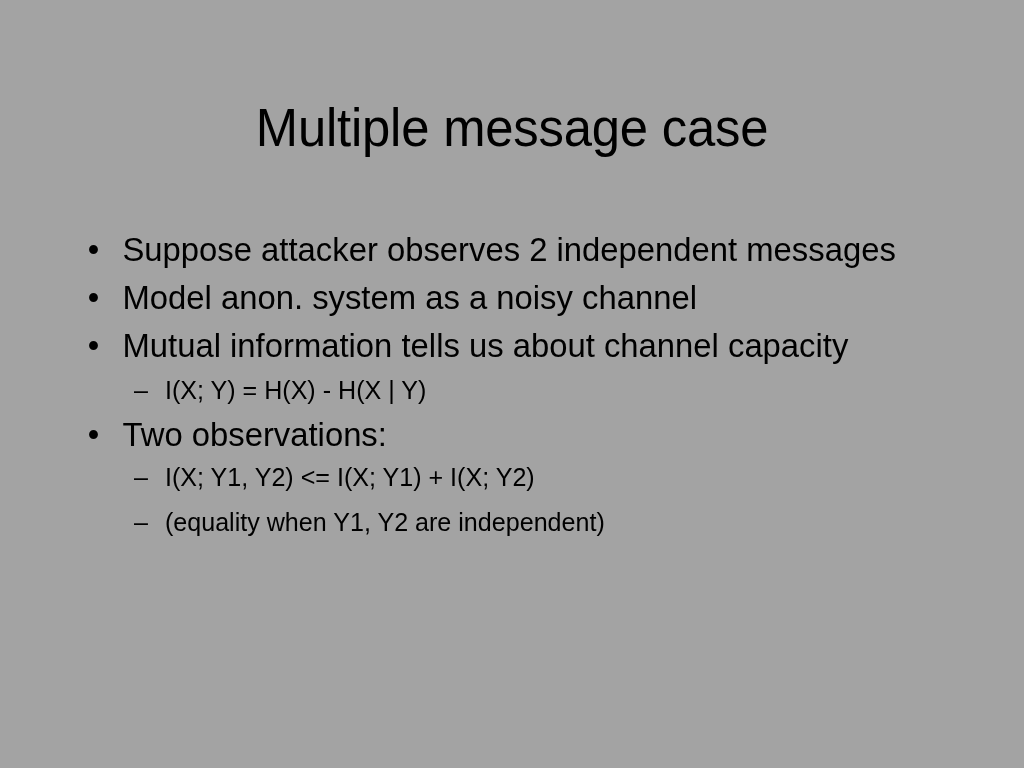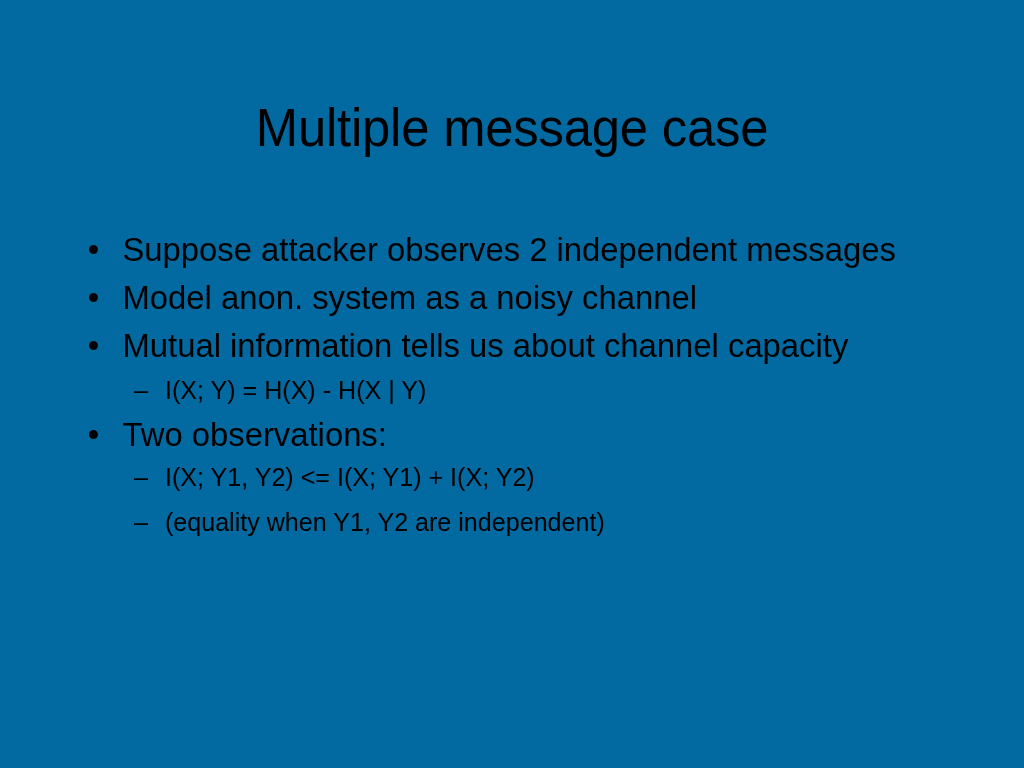--- a/index.html
+++ b/index.html
@@ -6,21 +6,21 @@
   html, body {
     margin: 0;
     padding: 0;
     background: #ffffff;
   }
 
   .slide {
     position: relative;
     width: 1024px;
     height: 768px;
-    background: #0369a1;
+    background: #a3a3a3;
     overflow: hidden;
     font-family: "Liberation Sans", "DejaVu Sans", sans-serif;
     color: #000000;
     -webkit-font-smoothing: antialiased;
   }
 
   
   .slide-title {
     position: absolute;
     left: 64px;

